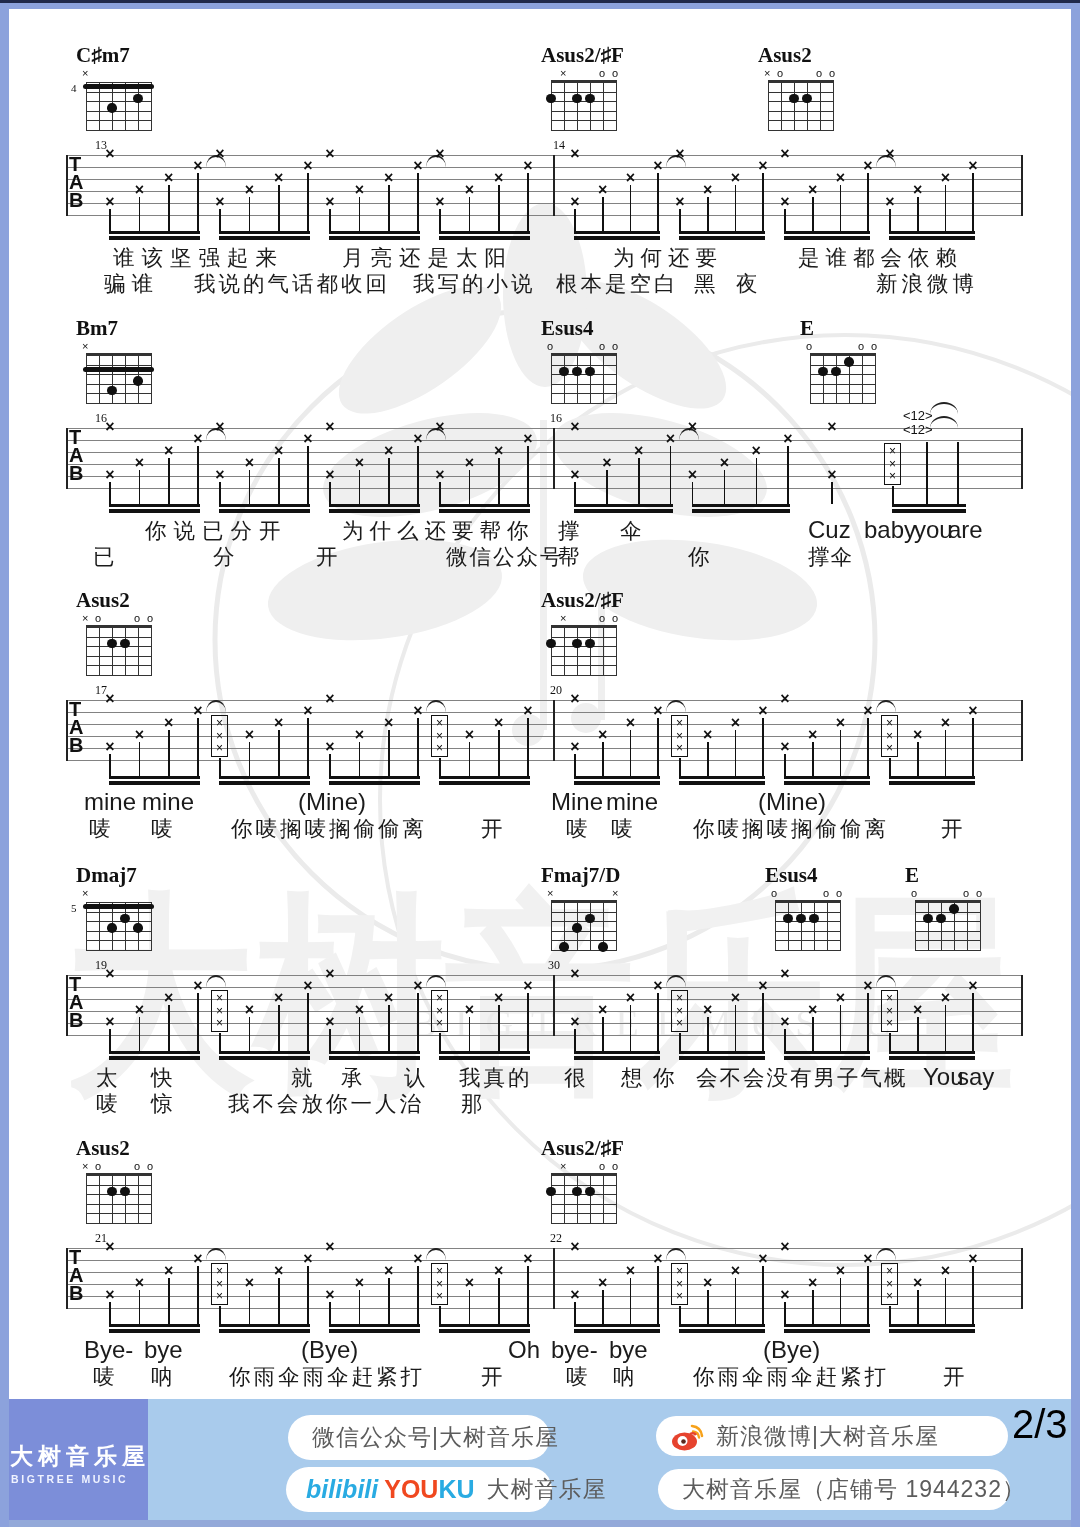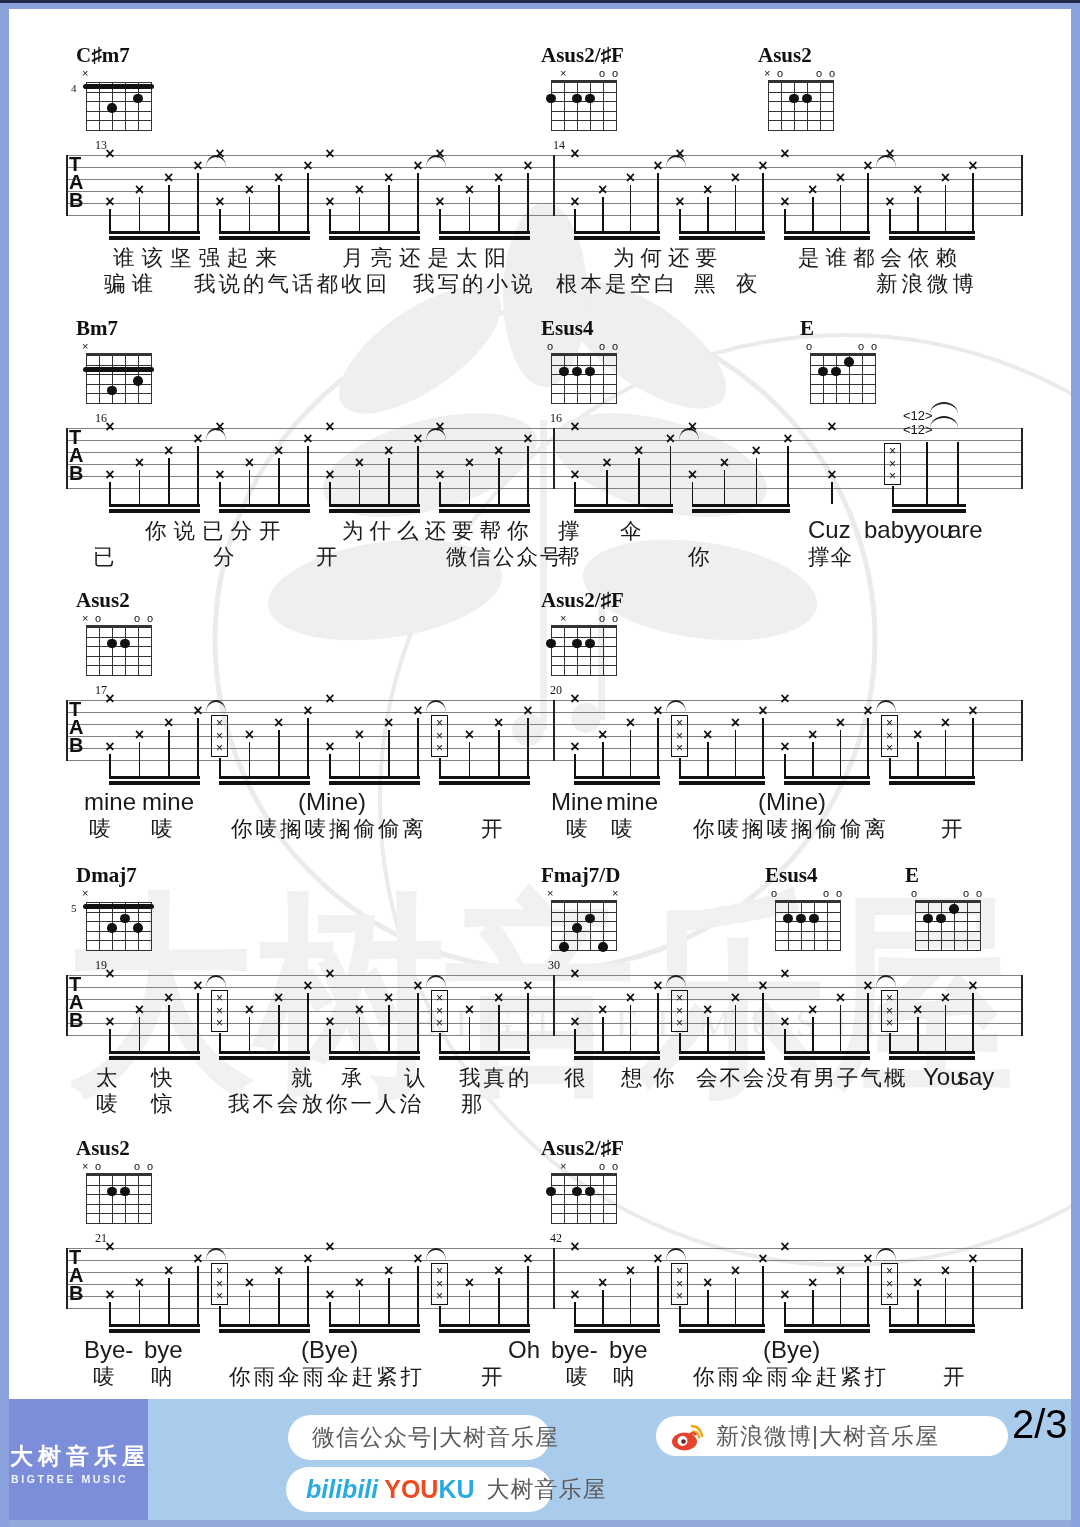--- a/index.html
+++ b/index.html
@@ -762,21 +762,21 @@
       <div style="left: 66px; top: 1284px; width: 956px; height: 1px; background: rgb(130, 130, 130);"></div>
       <div style="left: 66px; top: 1296px; width: 956px; height: 1px; background: rgb(130, 130, 130);"></div>
       <div style="left: 66px; top: 1308px; width: 956px; height: 1px; background: rgb(130, 130, 130);"></div>
       <div style="left: 66px; top: 1248px; width: 1.6px; height: 61px; background: rgb(34, 34, 34);"></div>
       <div style="left: 553px; top: 1248px; width: 1.6px; height: 61px; background: rgb(34, 34, 34);"></div>
       <div style="left: 1021px; top: 1248px; width: 1.6px; height: 61px; background: rgb(34, 34, 34);"></div>
       <div style="left: 69px; top: 1246px; font-size: 20px; font-weight: 700; font-family: &quot;Liberation Sans&quot;, sans-serif; color: rgb(17, 17, 17);">T</div>
       <div style="left: 69px; top: 1264px; font-size: 20px; font-weight: 700; font-family: &quot;Liberation Sans&quot;, sans-serif; color: rgb(17, 17, 17);">A</div>
       <div style="left: 69px; top: 1282px; font-size: 20px; font-weight: 700; font-family: &quot;Liberation Sans&quot;, sans-serif; color: rgb(17, 17, 17);">B</div>
       <div style="left: 95px; top: 1231px; font-size: 12px; font-family: &quot;Liberation Serif&quot;, serif; color: rgb(17, 17, 17);">21</div>
-      <div style="left: 550px; top: 1231px; font-size: 12px; font-family: &quot;Liberation Serif&quot;, serif; color: rgb(17, 17, 17);">42</div>
+      <div style="left: 550px; top: 1231px; font-size: 12px; font-family: &quot;Liberation Serif&quot;, serif; color: rgb(17, 17, 17);">22</div>
       <div style="left: 76px; top: 1136px; font-size: 21px; font-weight: 700; font-family: &quot;Liberation Serif&quot;, serif; color: rgb(17, 17, 17);">Asus2</div>
       <div style="left: 82px; top: 1160px; font-size: 11px; font-family: &quot;Liberation Sans&quot;, sans-serif; color: rgb(17, 17, 17);">×</div>
       <div style="left: 95px; top: 1160px; font-size: 11px; font-family: &quot;Liberation Sans&quot;, sans-serif; color: rgb(17, 17, 17);">o</div>
       <div style="left: 134px; top: 1160px; font-size: 11px; font-family: &quot;Liberation Sans&quot;, sans-serif; color: rgb(17, 17, 17);">o</div>
       <div style="left: 147px; top: 1160px; font-size: 11px; font-family: &quot;Liberation Sans&quot;, sans-serif; color: rgb(17, 17, 17);">o</div>
       <div style="left: 86px; top: 1175px; width: 1px; height: 48px; background: rgb(51, 51, 51);"></div>
       <div style="left: 99px; top: 1175px; width: 1px; height: 48px; background: rgb(51, 51, 51);"></div>
       <div style="left: 112px; top: 1175px; width: 1px; height: 48px; background: rgb(51, 51, 51);"></div>
       <div style="left: 125px; top: 1175px; width: 1px; height: 48px; background: rgb(51, 51, 51);"></div>
       <div style="left: 138px; top: 1175px; width: 1px; height: 48px; background: rgb(51, 51, 51);"></div>
@@ -964,19 +964,26 @@
       <span class="bili-txt">bilibili</span>
       <span><b class="yo">YOU</b><b class="ku">KU</b></span>
       <svg width="28" height="28" viewBox="0 0 30 30">
         <path d="M9 4 C4.5 7 4.5 23 9 26" stroke="#ff9c00" stroke-width="3.4" fill="none" stroke-linecap="round"></path>
         <path d="M9 4 L26 15 L9 26 Z" fill="#ffffff" stroke="#0f7af0" stroke-width="2.6" stroke-linejoin="round"></path>
         <path d="M12 10.5 L20.5 15 L12 19.5 Z" fill="#1fc771"></path>
       </svg>
       <span class="txt">大树音乐屋</span>
     </div>
 
+    <div class="pill" style="left:658px;top:70px;width:352px;height:41px;">
+      <svg width="32" height="32" viewBox="0 0 34 34">
+        <circle cx="17" cy="17" r="15.5" fill="#ff7216"></circle>
+        <text x="17" y="23" text-anchor="middle" font-size="17" font-weight="700" fill="#ffffff" font-family="Liberation Sans, sans-serif">淘</text>
+      </svg>
+      <span class="txt">大树音乐屋（店铺号 1944232）</span>
+    </div>
   </div>
 
   <div class="pagenum">2/3</div>
   <div class="botstrip"></div>
   <div id="frame"></div>
   <div id="topstrip"></div>
 </div>
 
 </body></html>

